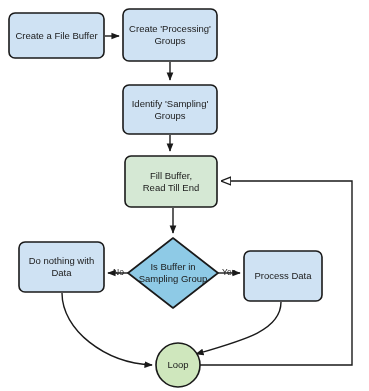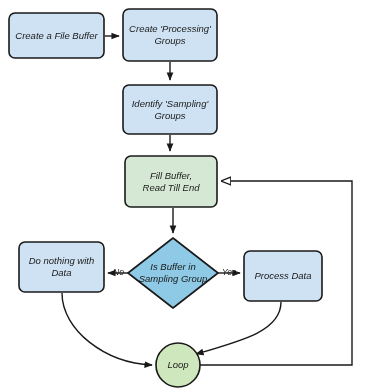--- a/index.html
+++ b/index.html
@@ -9,21 +9,20 @@
   }
   body {
     font-family: "Liberation Sans", sans-serif;
   }
   #flowchart-root {
     position: relative;
     width: 369px;
     height: 391px;
     background: #ffffff;
     overflow: hidden;
-    font-style: italic;
   }
   #flow-svg {
     position: absolute;
     left: 0;
     top: 0;
     width: 369px;
     height: 391px;
   }
   .node-label {
     font-family: "Liberation Sans", sans-serif;

